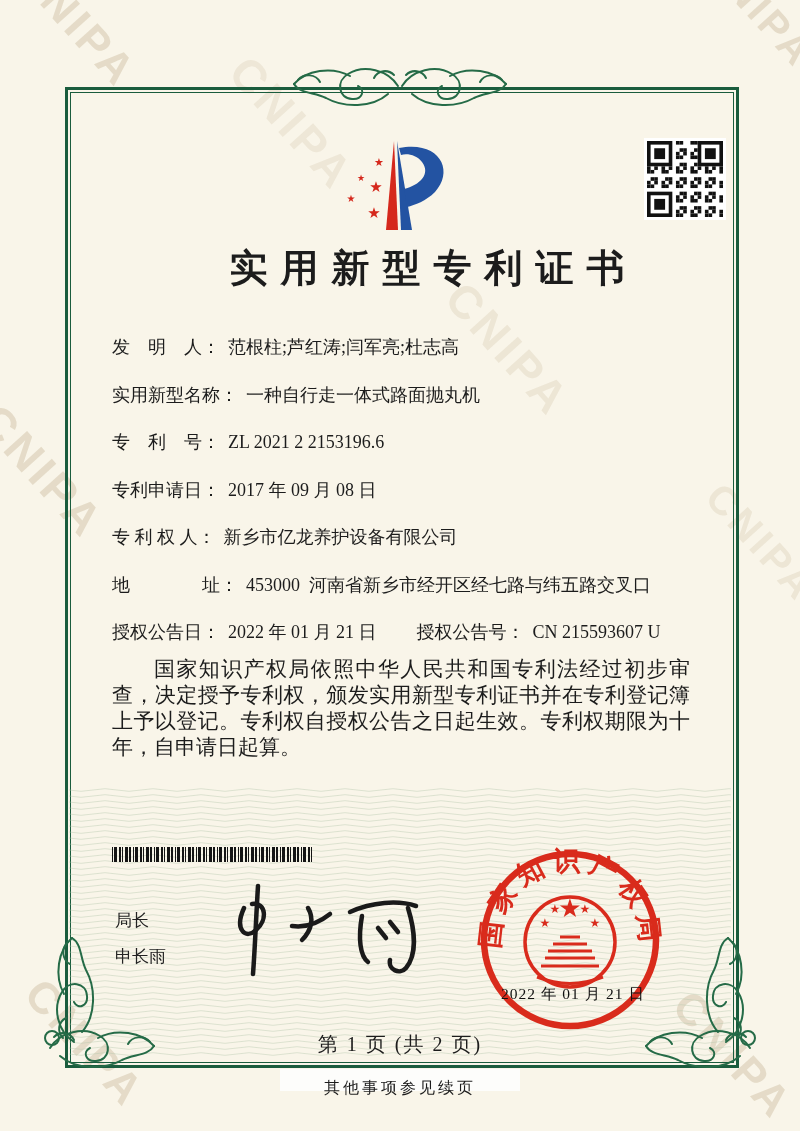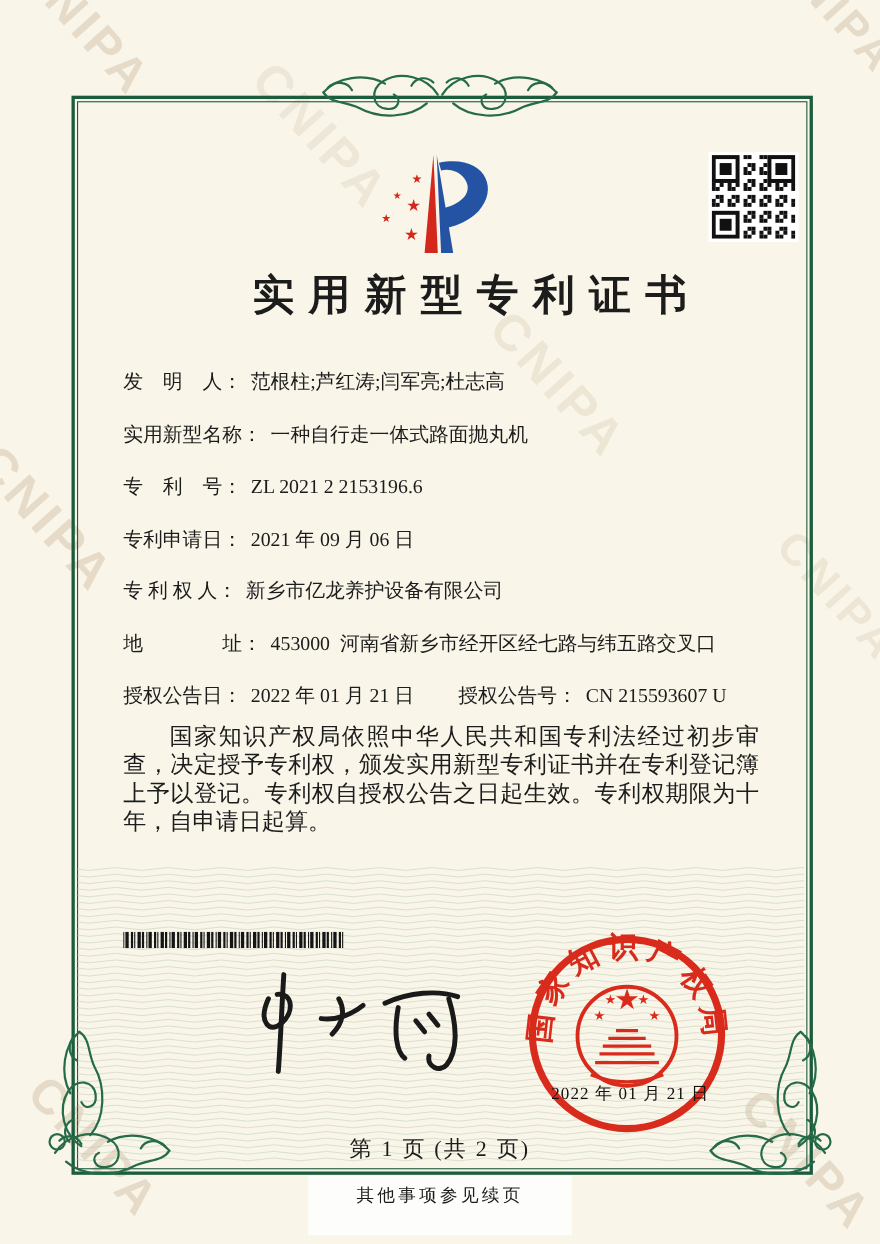--- a/index.html
+++ b/index.html
@@ -24,21 +24,21 @@
   .body-text p{margin:0;text-indent:2em;}
   .guilloche{position:absolute;left:69px;top:787px;pointer-events:none;}
   .barcode{position:absolute;left:112px;top:847px;}
   .signer{position:absolute;left:115px;top:903px;font-family:"Liberation Sans","DejaVu Sans",sans-serif;
           font-size:17px;line-height:36px;color:#222;}
   .signature{position:absolute;left:222px;top:878px;}
   .seal{position:absolute;left:475px;top:845px;}
   .seal-date{position:absolute;left:488px;top:984px;width:170px;text-align:center;font-size:15.5px;
              letter-spacing:1px;color:#111;}
   .page-no{position:absolute;left:0;top:1031px;width:800px;text-align:center;font-size:20px;letter-spacing:2px;}
-  .footer-note{position:absolute;left:280px;top:1069px;width:240px;height:54px;background:#fdfdfb;
+  .footer-note{position:absolute;left:280px;top:1069px;width:240px;height:22px;background:#fdfdfb;
                text-align:center;line-height:38px;font-size:16px;letter-spacing:3px;}
   .ornaments{position:absolute;left:0;top:0;pointer-events:none;}
 </style>
 </head>
 <body>
 
 <div class="page">
 
   <span class="wm" style="left:0px;top:-2px;font-size:44px;">CNIPA</span>
   <span class="wm" style="left:688px;top:-14px;font-size:40px;">CNIPA</span>
@@ -248,21 +248,21 @@
     <div class="frow">
       <span class="flabel">实用新型名称：</span>
       <span class="fvalue">一种自行走一体式路面抛丸机</span>
     </div>
     <div class="frow">
       <span class="flabel">专　利　号：</span>
       <span class="fvalue">ZL 2021 2 2153196.6</span>
     </div>
     <div class="frow">
       <span class="flabel">专利申请日：</span>
-      <span class="fvalue">2021 年 09 月 06 日</span>
+      <span class="fvalue">2017 年 09 月 08 日</span>
     </div>
     <div class="frow">
       <span class="flabel">专 利 权 人：</span>
       <span class="fvalue">新乡市亿龙养护设备有限公司</span>
     </div>
     <div class="frow">
       <span class="flabel">地　　　　址：</span>
       <span class="fvalue">453000  河南省新乡市经开区经七路与纬五路交叉口</span>
     </div>
     <div class="frow">
@@ -333,20 +333,24 @@
       <rect x="175" y="0" width="2" height="15"></rect>
       <rect x="178" y="0" width="1" height="15"></rect>
       <rect x="181" y="0" width="3" height="15"></rect>
       <rect x="185" y="0" width="2" height="15"></rect>
       <rect x="189" y="0" width="1" height="15"></rect>
       <rect x="191" y="0" width="3" height="15"></rect>
       <rect x="196" y="0" width="2" height="15"></rect>
       <rect x="199" y="0" width="1" height="15"></rect>
     </svg>
 
+  <div class="signer">
+    <div>局长</div>
+    <div>申长雨</div>
+  </div>
 
   <svg class="signature" width="200" height="100" viewBox="0 0 200 100" fill="none" stroke="#1a1a1a" stroke-width="4.5" stroke-linecap="round">
     <path d="M36,8 C34,40 33,70 31,96"></path>
     <path d="M22,30 C12,52 24,62 34,52 C46,42 44,24 30,26"></path>
     <path d="M86,30 C92,40 90,52 80,62"></path>
     <path d="M70,48 C84,50 98,44 108,36"></path>
     <path d="M128,34 C150,24 176,22 194,28"></path>
     <path d="M140,38 C136,60 138,78 146,84"></path>
     <path d="M186,30 C194,56 194,78 184,90 C178,97 166,92 168,82"></path>
     <path d="M156,50 l8,10"></path>

